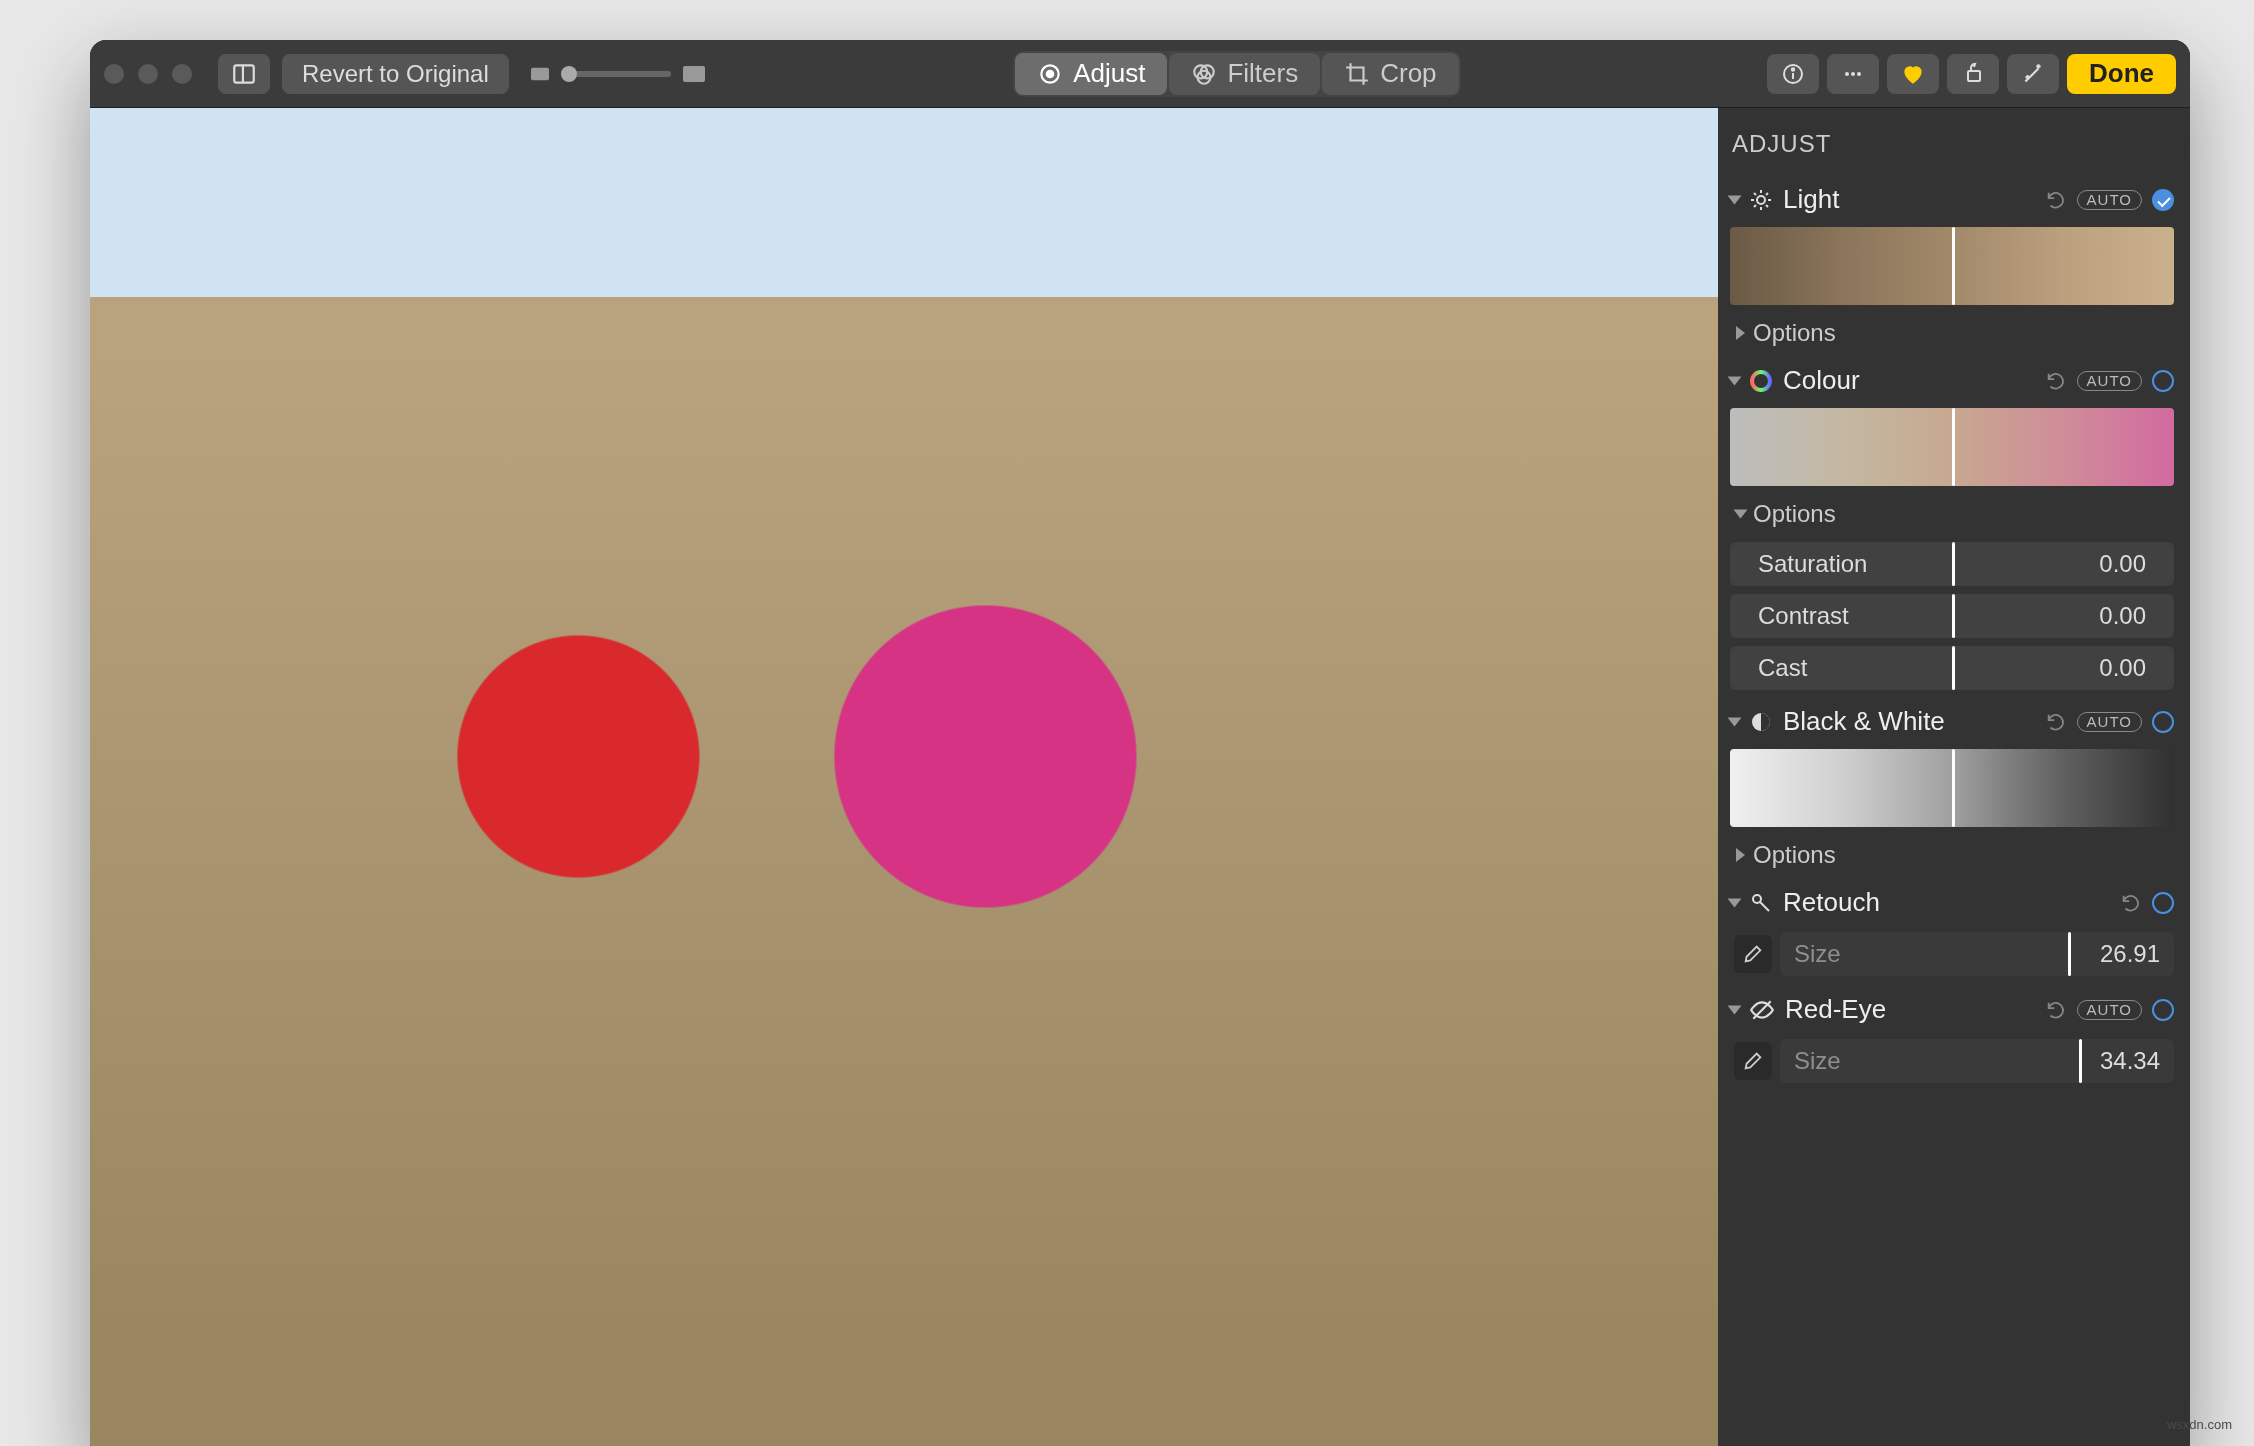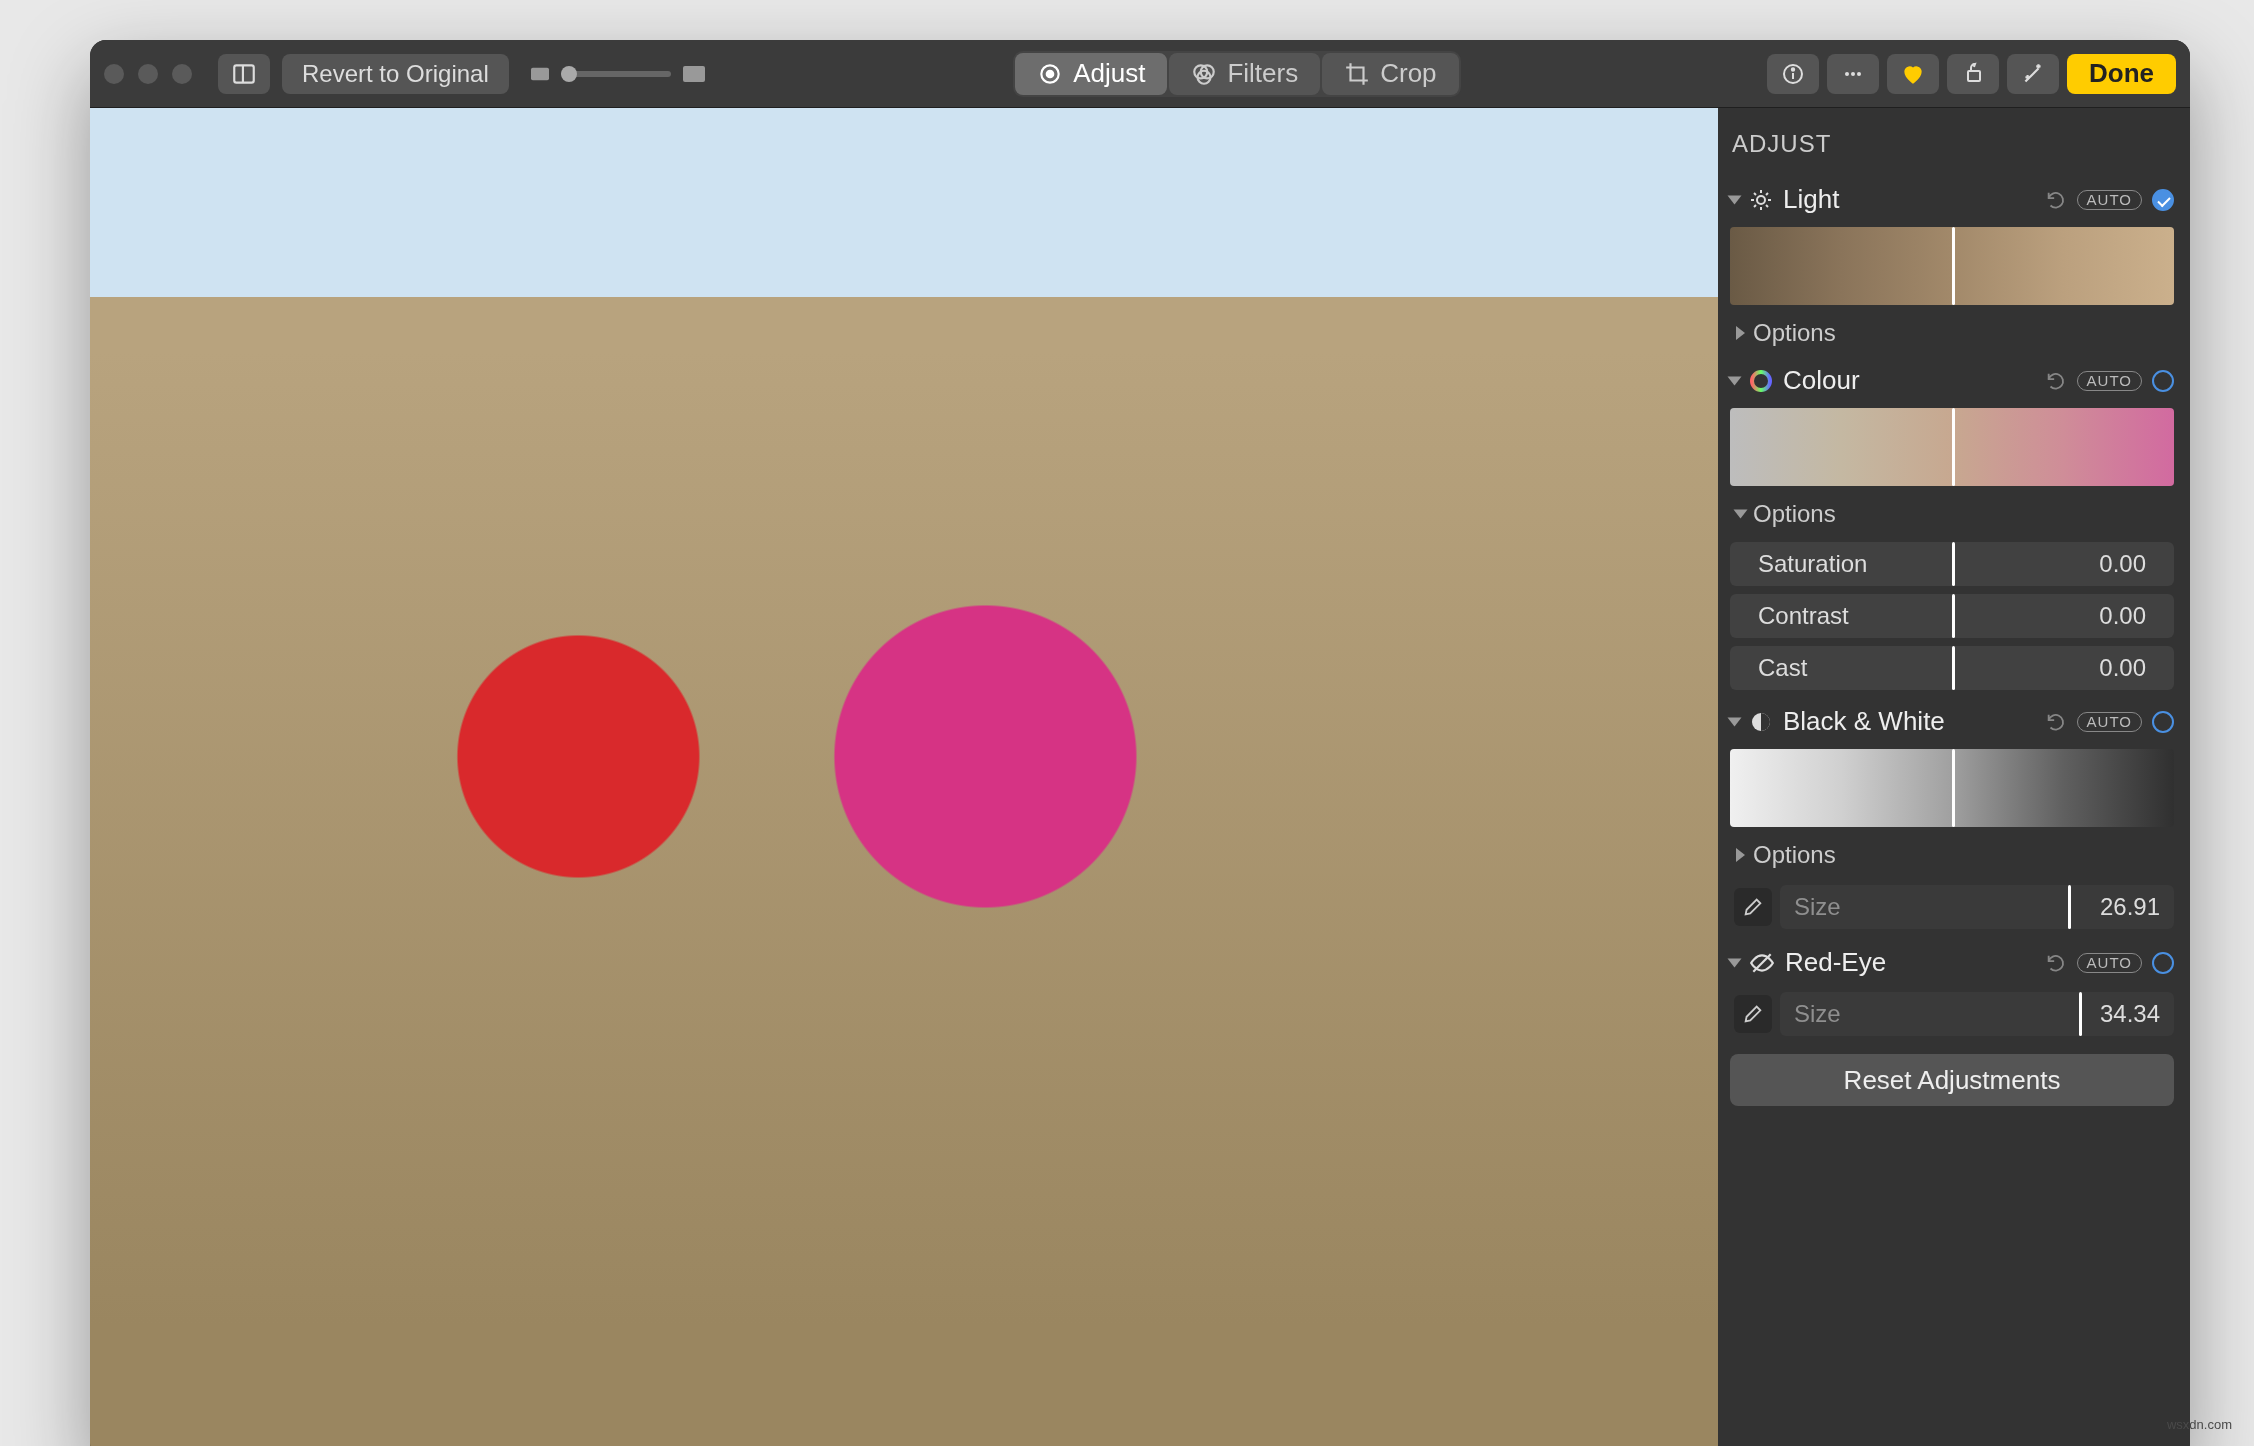--- a/index.html
+++ b/index.html
@@ -326,20 +326,39 @@
             <span class="ring"></span>
           </div>
         </div>
         <div class="thumbs bw"></div>
         <div class="options-row">
           <span class="disclosure"></span>
           <span>Options</span>
         </div>
 
         
+        <div class="section-head">
+          <span class="disclosure open"></span>
+          <span class="icn">
+              <svg width="24" height="24" viewBox="0 0 24 24" fill="none" stroke="#ddd" stroke-width="2">
+                <circle cx="8" cy="8" r="4"></circle>
+                <path d="M11 11l9 9"></path>
+              </svg>
+            </span>
+          <span>Retouch</span>
+          <div class="head-controls">
+            <span class="icn">
+                <svg class="reset-icn" viewBox="0 0 24 24" fill="none" stroke="#aaa" stroke-width="2">
+                  <path d="M4 10a8 8 0 1 1 2 8"></path>
+                  <path d="M4 4v6h6"></path>
+                </svg>
+              </span>
+            <span class="ring"></span>
+          </div>
+        </div>
         <div class="size-row">
           <div class="brush">
             <span class="icn">
                 <svg width="22" height="22" viewBox="0 0 24 24" fill="none" stroke="#ccc" stroke-width="2">
                   <path d="M4 20l5-1 11-11-4-4L5 15l-1 5z"></path>
                 </svg>
               </span>
           </div>
           <div class="size-track">
             <span>Size</span>
@@ -377,21 +396,18 @@
                 </svg>
               </span>
           </div>
           <div class="size-track">
             <span>Size</span>
             <span class="size-mark" style="left:76%"></span>
             <span class="val">34.34</span>
           </div>
         </div>
 
-        <button class="reset-btn">
-          <span>Reset Adjustments</span>
-        </button>
       </div>
     </div>
   </div>
 </div>
 
 <div class="watermark">wsxdn.com</div>
 
 </body></html>

